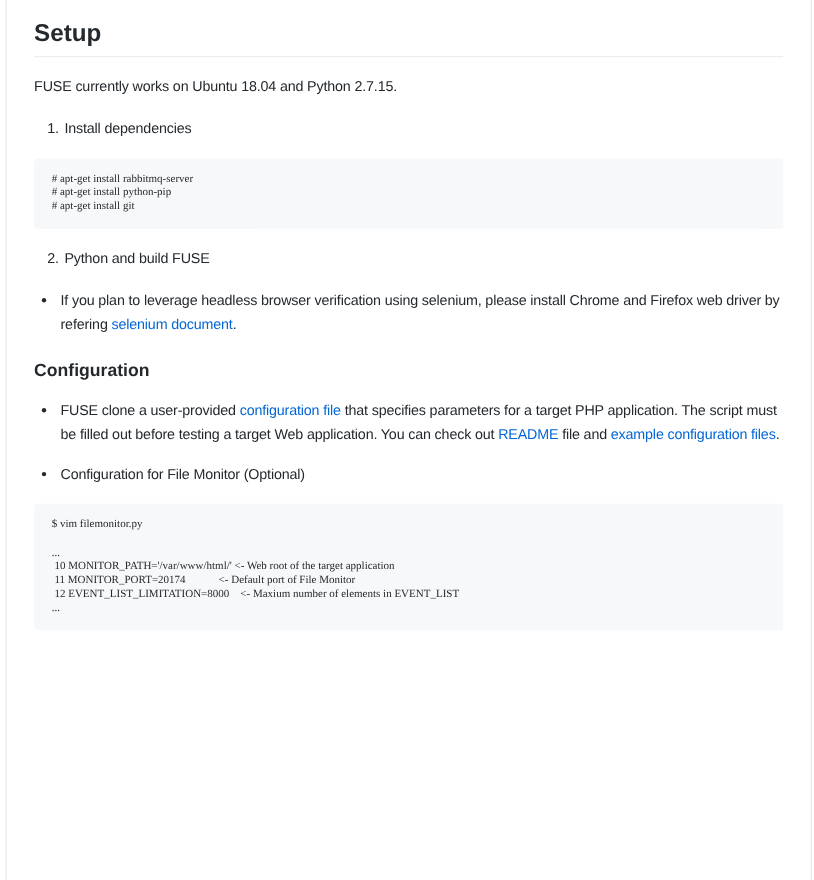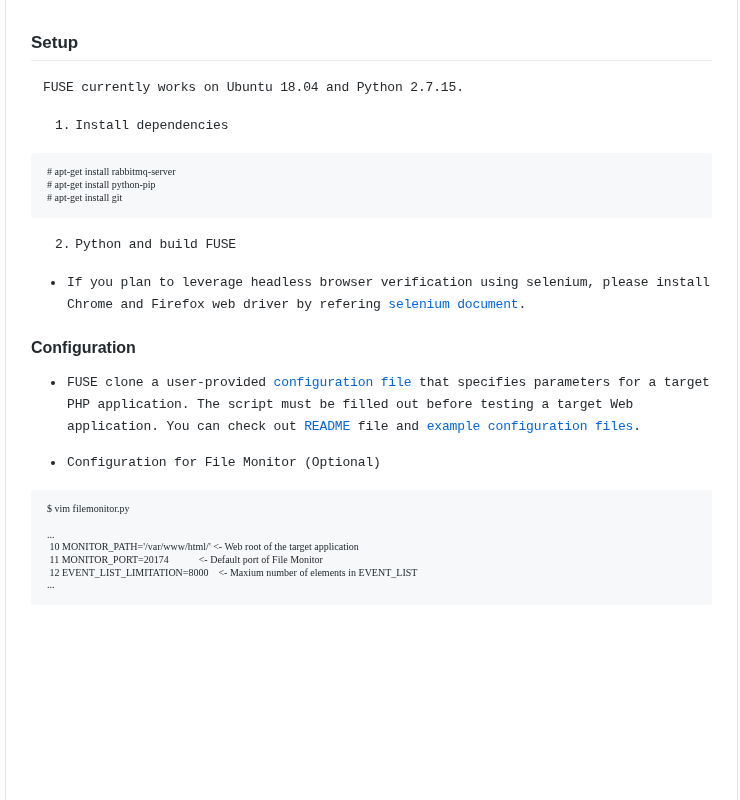--- a/index.html
+++ b/index.html
@@ -11,24 +11,24 @@
   }
   .page {
     margin-left: 5px;
     width: 733px;
     min-height: 800px;
     border-left: 1px solid var(--pageBorder, #e3e6e8);
     border-right: 1px solid var(--pageBorder, #e3e6e8);
     padding: 16px 25px 40px 25px;
   }
   h1.md {
-    font-size: 17px;
+    font-size: 22px;
     font-weight: 700;
     line-height: 1.25;
-    margin: 16px 0 16px 0;
+    margin: 0 0 16px 0;
     padding-bottom: 7px;
     border-bottom: 1px solid var(--ruleBorder, #eaecef);
   }
   h2.md {
     font-size: 20px;
     font-weight: 700;
     line-height: 1.25;
     margin: 22px 0 16px 0;
     padding-bottom: 6px;
     border-bottom: 1px solid var(--ruleBorder, #eaecef);
@@ -36,22 +36,21 @@
   h3.md {
     font-size: 16px;
     font-weight: 700;
     line-height: 1.25;
     margin: 22px 0 14px 0;
   }
   p.md, .olist, ul.blist {
     font-size: 13px;
     line-height: 1.7;
     letter-spacing: -0.15px;
-    margin: 0 0 16px 12px;
-    font-family: Liberation Mono, monospace;
+    margin: 0 0 16px 0;
   }
   .olist { padding-left: 12px; }
   .step-row { display: block; }
   .step-num { display: inline-block; margin-right: 5px; }
   ul.blist {
     padding-left: 22px;
     list-style: disc;
   }
   ul.blist li { margin-bottom: 14px; padding-left: 2px; }
   ul.blist li:last-child { margin-bottom: 0; }

